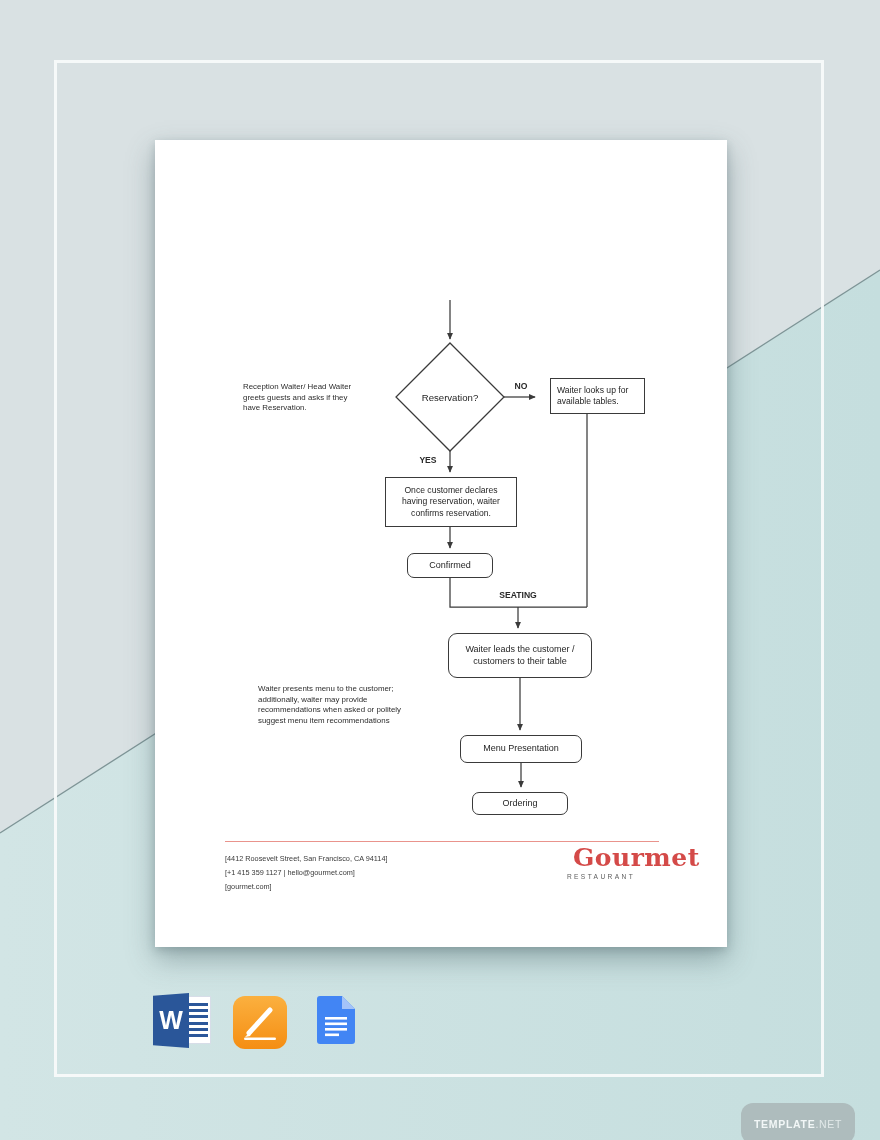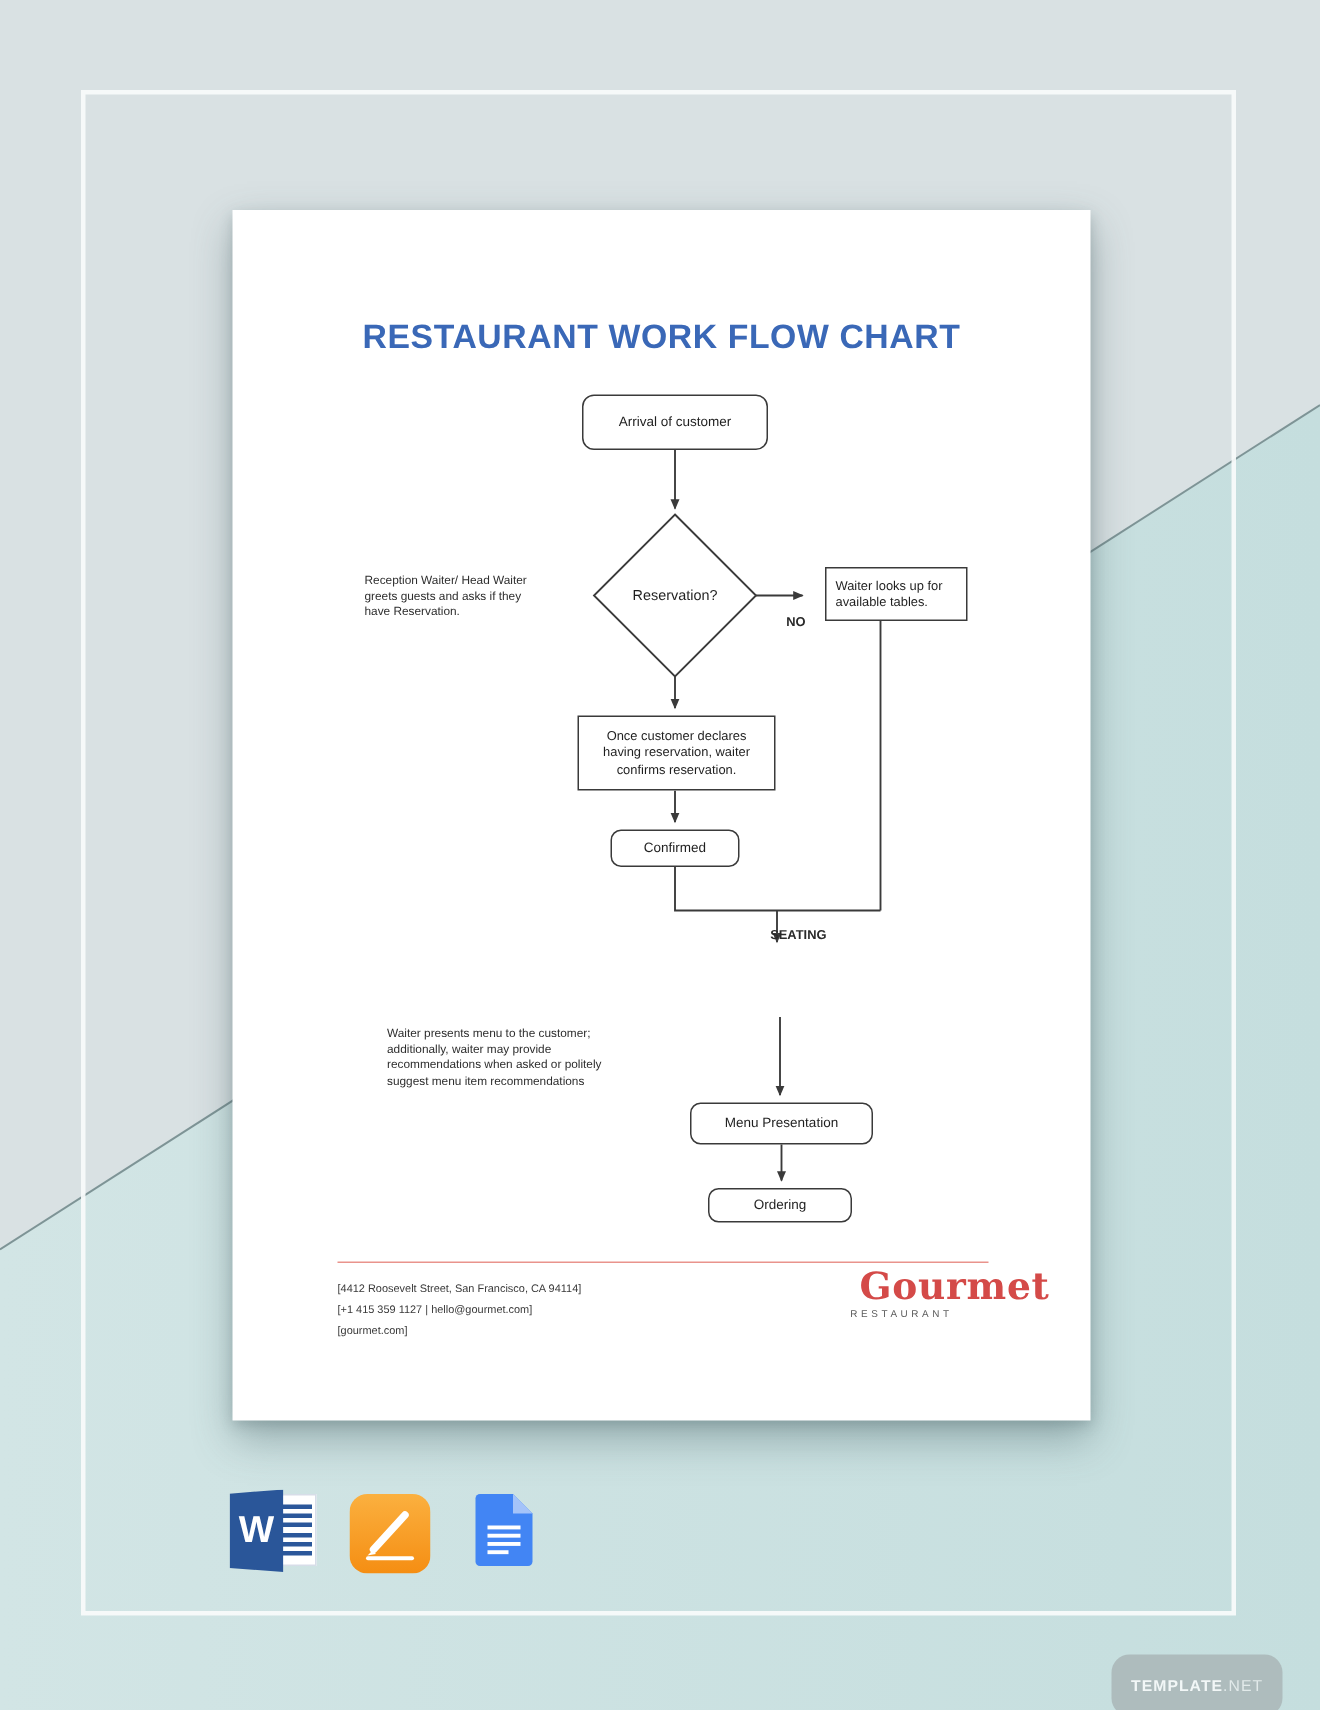--- a/index.html
+++ b/index.html
@@ -32,21 +32,21 @@
     padding:2px 5px;
   }
   .rounded{border-radius:8px;}
   .node.left-text{justify-content:flex-start;text-align:left;padding-left:6px;padding-right:3px;margin-left:10px;}
   .diamond-label{
     position:absolute;display:flex;align-items:center;justify-content:center;
     font-size:9.6px;color:#1f1f1f;z-index:3;
   }
   .branch-label{
     position:absolute;font-size:8.6px;font-weight:600;color:#2a2a2a;
-    text-align:right;z-index:3;margin-top:28px;
+    text-align:center;z-index:3;
   }
   .annotation{
     position:absolute;font-size:7.9px;line-height:1.34;color:#2d2d2d;z-index:3;
   }
   .divider{
     position:absolute;left:70px;top:701px;width:434px;height:0;
     border-top:1.6px solid #e9938c;z-index:3;
   }
   .addr{position:absolute;left:70px;font-size:7.3px;color:#3a3a3a;z-index:3;}
   .logo{position:absolute;left:390px;top:704px;width:112px;text-align:center;z-index:3;}
@@ -97,21 +97,20 @@
     </defs>
     <rect x="0" y="0" width="880" height="1140" fill="#d9e1e3"></rect>
     <polygon points="0,833 880,270 880,1140 0,1140" fill="url(#teal)"></polygon>
     <line x1="0" y1="833" x2="880" y2="270" stroke="#7e9496" stroke-width="1.3"></line>
   </svg>
 
   <div class="frame"></div>
 
   <div class="page">
 
-    <h1 class="doc-title">RESTAURANT WORK FLOW CHART</h1>
 
     <svg class="connectors" width="572" height="807">
       <defs>
         <marker id="ah" markerWidth="8" markerHeight="8" refX="6.2" refY="3" orient="auto" markerUnits="userSpaceOnUse">
           <path d="M0,0 L7,3 L0,6 Z" fill="#3a3a3a"></path>
         </marker>
       </defs>
       <g stroke="#3a3a3a" stroke-width="1.25" fill="none">
         <line x1="295" y1="160" x2="295" y2="199" marker-end="url(#ah)"></line>
         <polygon points="295,203 349,257 295,311 241,257" fill="#ffffff"></polygon>
@@ -119,36 +118,36 @@
         <line x1="295" y1="311" x2="295" y2="332" marker-end="url(#ah)"></line>
         <line x1="295" y1="387" x2="295" y2="408" marker-end="url(#ah)"></line>
         <polyline points="295,438 295,467 432,467"></polyline>
         <line x1="432" y1="274" x2="432" y2="467"></line>
         <line x1="363" y1="467" x2="363" y2="488" marker-end="url(#ah)"></line>
         <line x1="365" y1="538" x2="365" y2="590" marker-end="url(#ah)"></line>
         <line x1="366" y1="623" x2="366" y2="647" marker-end="url(#ah)"></line>
       </g>
     </svg>
 
-    <div class="node rounded" style="left:233px;top:123px;width:124px;height:37px;font-size:9px;">Arrival of customer</div>
 
     <div class="diamond-label" style="left:241px;top:203px;width:108px;height:108px;">Reservation?</div>
 
     <div class="branch-label" style="left:350px;top:241px;width:32px;">NO</div>
 
     <div class="node left-text" style="left:385px;top:238px;width:95px;height:36px;">Waiter looks up for available tables.</div>
 
     <div class="branch-label" style="left:256px;top:315px;width:34px;">YES</div>
 
     <div class="node" style="left:230px;top:337px;width:132px;height:50px;">Once customer declares having reservation, waiter confirms reservation.</div>
 
     <div class="node rounded" style="left:252px;top:413px;width:86px;height:25px;font-size:9px;border-radius:7px;">Confirmed</div>
 
     <div class="branch-label" style="left:330px;top:450px;width:66px;">SEATING</div>
 
+    <div class="node rounded" style="left:293px;top:493px;width:144px;height:45px;font-size:9px;border-radius:9px;">Waiter leads the customer / customers to their table</div>
 
     <div class="node rounded" style="left:305px;top:595px;width:122px;height:28px;font-size:9px;border-radius:7px;">Menu Presentation</div>
 
     <div class="node rounded" style="left:317px;top:652px;width:96px;height:23px;font-size:9px;border-radius:7px;">Ordering</div>
 
     <div class="annotation" style="left:88px;top:242px;width:118px;">Reception Waiter/ Head Waiter greets guests and asks if they have Reservation.</div>
 
     <div class="annotation" style="left:103px;top:544px;width:172px;">Waiter presents menu to the customer; additionally, waiter may provide recommendations when asked or politely suggest menu item recommendations</div>
 
     <div class="divider"></div>

